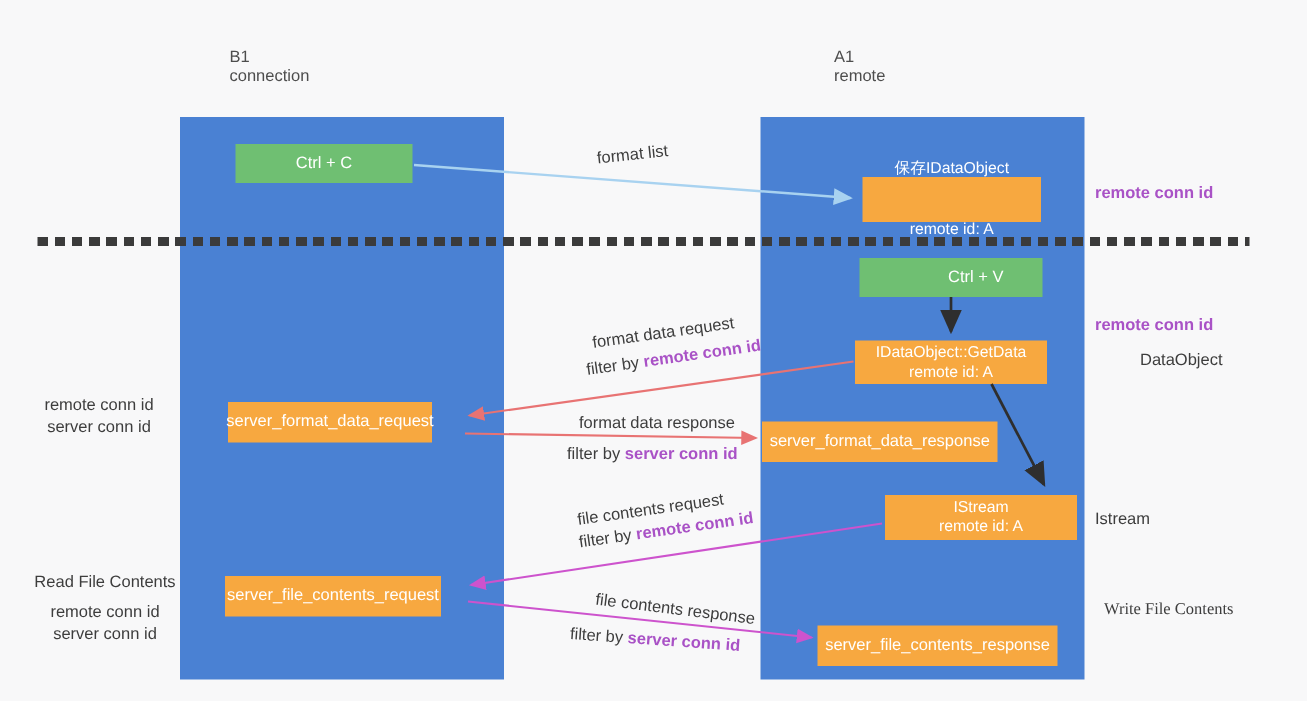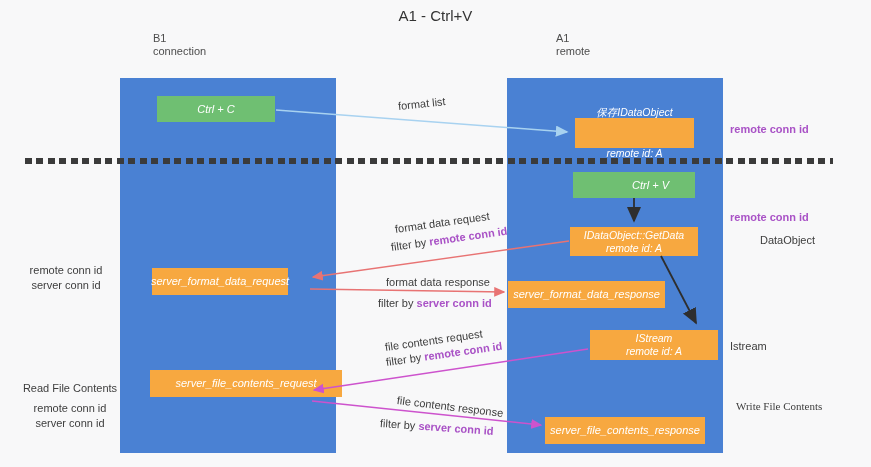--- a/index.html
+++ b/index.html
@@ -18,31 +18,31 @@
   .lane-header.a1{left:556px;}
   
   .lane{top:78px;width:216px;height:375px;background:#4a81d3;}
   .lane.b1{left:120px;}
   .lane.a1{left:507px;}
   
   .divider{left:25px;top:158px;width:808px;height:6px;
     background:repeating-linear-gradient(to right,#3b3b3b 0 7px,transparent 7px 11.5px);}
   
   .node{color:#fff;display:flex;flex-direction:column;align-items:center;justify-content:center;
-    text-align:center;font-size:11px;line-height:13px;box-sizing:border-box;font-style:italic;}
+    text-align:center;font-size:11px;line-height:13px;box-sizing:border-box;}
   .node.orange{background:#f7a840;}
   .node.green{background:#6fbf72;}
   .n-ctrl-c{left:157px;top:96px;width:118px;height:26px;}
   .n-save{left:575px;top:118px;width:119px;height:30px;font-size:10.5px;gap:28px;}
   .n-ctrl-v{left:573px;top:172px;width:122px;height:26px;padding-left:33px;}
   .n-getdata{left:570px;top:227px;width:128px;height:29px;font-size:10.5px;align-items:center;}
   .n-fmt-req{left:152px;top:268px;width:136px;height:27px;}
   .n-fmt-resp{left:508px;top:281px;width:157px;height:27px;}
   .n-istream{left:590px;top:330px;width:128px;height:30px;font-size:10.5px;}
-  .n-file-req{left:150px;top:370px;width:192px;height:27px;text-align:center;}
+  .n-file-req{left:150px;top:384px;width:144px;height:27px;text-align:center;}
   .n-file-resp{left:545px;top:417px;width:160px;height:27px;}
   
   .ann{font-size:11px;white-space:nowrap;}
   .ann.purple{color:#a952c6;font-weight:bold;}
   .ann.dark{color:#3d3d3d;}
   .a-r1{left:730px;top:123px;}
   .a-r2{left:730px;top:211px;}
   .a-r3{left:760px;top:234px;text-align:right;}
   .a-r4{left:730px;top:340px;}
   .a-r5{left:736px;top:400px;font-family:Liberation Serif, serif;}
@@ -61,21 +61,20 @@
   .f-fcr-filter{left:386px;top:356px;transform:rotate(-8deg);}
   .f-fcresp{left:397px;top:394px;transform:rotate(7deg);}
   .f-fcresp-filter{left:380px;top:417px;transform:rotate(4deg);}
   
   .arrows{left:0;top:0;width:871px;height:467px;pointer-events:none;}
 </style>
 </head>
 <body>
 
 <div class="abs title">
-  <div>A1 - Ctrl+V</div>
 </div>
 
 <div class="abs lane-header b1">
   <div>B1</div>
   <div>connection</div>
 </div>
 <div class="abs lane-header a1">
   <div>A1</div>
   <div>remote</div>
 </div>

